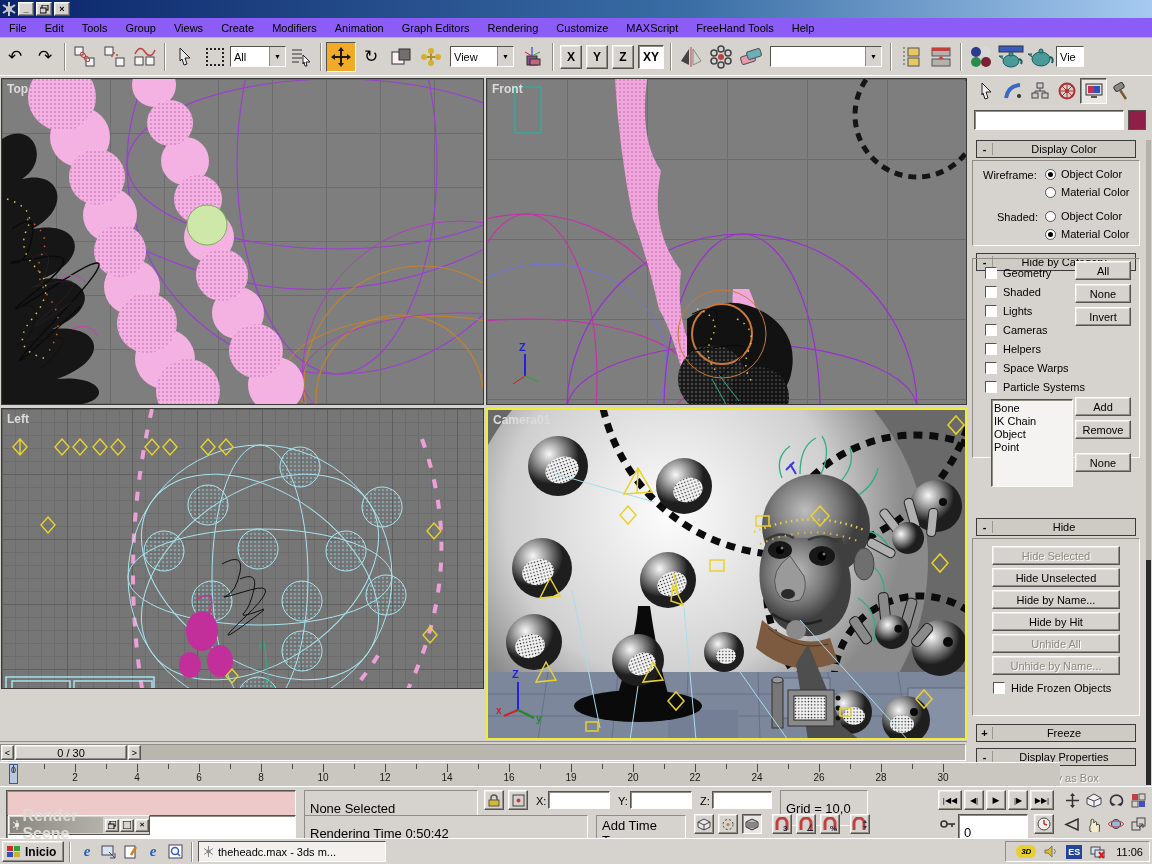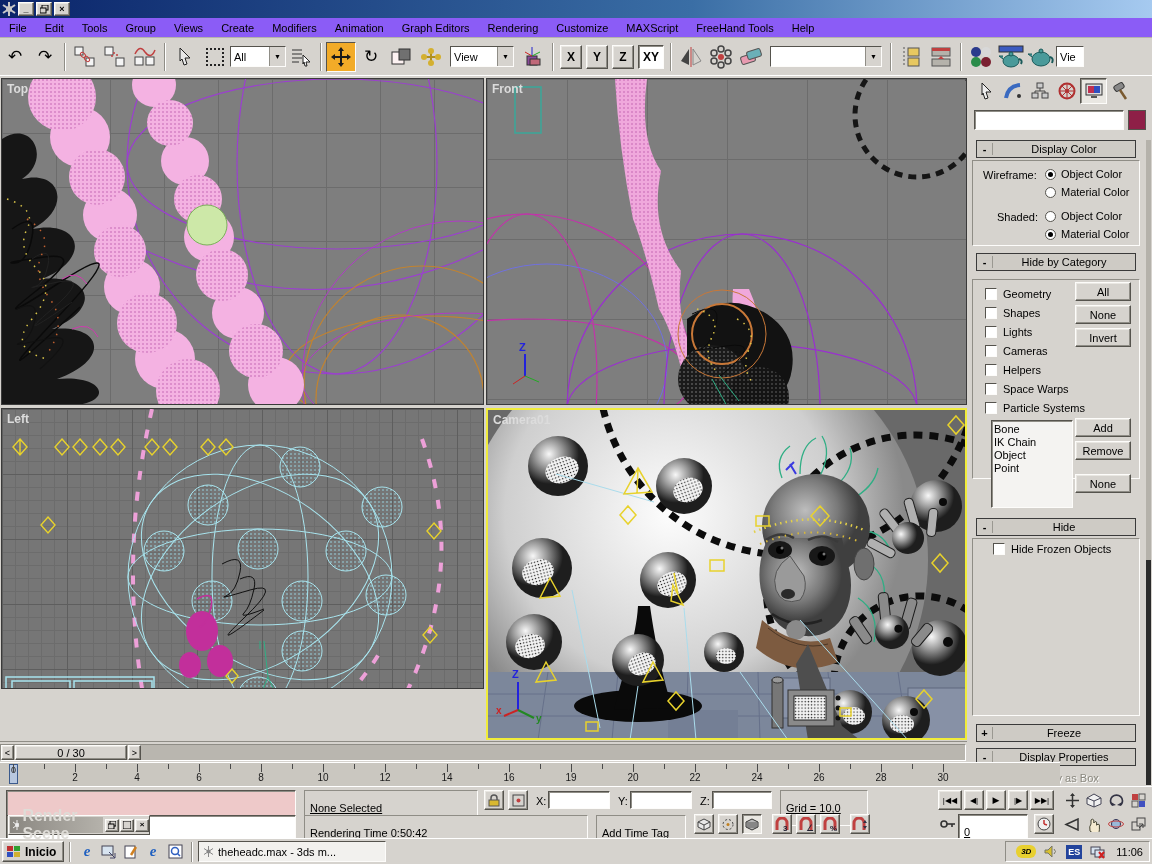--- a/index.html
+++ b/index.html
@@ -59,21 +59,21 @@
 
 #timeslider{left:0;top:741px;width:967px;height:20px;background:#d6d3ce;border-top:1px solid #8f8d86;display:flex;align-items:center;}
 #ts-groove{position:absolute;left:0;top:2px;width:966px;height:17px;background:#b9b6af;border:1px solid;border-color:#8f8d86 #fff #fff #8f8d86;}
 #ruler{left:0;top:762px;width:1060px;height:24px;background:#cac7c0;border-top:1px solid #fff;}
 .tick{position:absolute;top:1px;width:1px;height:8px;background:#4a4a4a;}
 .tick.minor{height:5px;}
 .tick-label{position:absolute;top:9px;transform:translateX(-50%);font-size:10px;color:#1a1a1a;}
 #frame-marker{position:absolute;left:9px;top:1px;width:9px;height:20px;border:1px solid #3b5a8c;background:#b8c8e0;font-size:9px;text-align:center;color:#222;}
 
 #statusbar{left:0;top:786px;width:1152px;height:52px;background:#d6d3ce;border-top:1px solid #fff;}
-.sfield{position:absolute;height:36px;display:flex;align-items:center;padding:0 5px;font-size:11px;text-decoration:underline;}
+.sfield{position:absolute;height:36px;display:flex;align-items:center;padding:0 5px;font-size:13px;}
 .slabel{position:absolute;font-size:11px;}
 .sico{position:absolute;width:20px;height:20px;}
 
 #taskbar{left:0;top:838px;width:1152px;height:26px;background:#d6d3ce;border-top:1px solid #fff;display:flex;align-items:center;padding:0 2px;}
 #startbtn{width:62px;height:21px;font-weight:bold;font-size:12px;display:flex;align-items:center;padding:0 3px;}
 .qsep{width:2px;height:20px;border-left:1px solid #8f8d86;border-right:1px solid #fff;margin:0 5px;}
 .qicon{width:20px;height:20px;display:flex;align-items:center;justify-content:center;margin:0 1px;}
 #taskbtn{width:188px;height:21px;display:flex;align-items:center;padding:0 4px;background:#f2f1ee;border:1px solid;border-color:#55534d #fdfcfa #fdfcfa #55534d;font-size:11px;}
 #tray{position:absolute;right:2px;top:2px;height:21px;display:flex;align-items:center;border:1px solid;border-color:#8f8d86 #fff #fff #8f8d86;padding:0 6px;}
 .trayico{margin:0 4px;display:flex;align-items:center;justify-content:center;}
@@ -787,30 +787,30 @@
           <span class="radio sel"></span>
           <span>Material Color</span>
         </label>
     </div>
   </div>
 
   <div class="rollout-h" style="top:177px">
       <span class="tog">-</span>
       <span class="rtitle">Hide by Category</span>
     </div>
-  <div class="rollout-b" style="top:203px;height:200px">
+  <div class="rollout-b" style="top:182px;height:200px">
     <div style="position:absolute;left:0;top:4px">
 
     <label class="cb-row">
           <span class="cb"></span>
           <span>Geometry</span>
         </label>
         <label class="cb-row">
           <span class="cb"></span>
-          <span>Shapes</span>
+          <span>Shaded</span>
         </label>
         <label class="cb-row">
           <span class="cb"></span>
           <span>Lights</span>
         </label>
         <label class="cb-row">
           <span class="cb"></span>
           <span>Cameras</span>
         </label>
         <label class="cb-row">
@@ -843,20 +843,29 @@
       <button class="pbtn raised btn" style="width:56px;margin-bottom:14px">Remove</button>
       <button class="pbtn raised btn" style="width:56px">None</button>
     </div>
   </div>
 
   <div class="rollout-h" style="top:442px">
       <span class="tog">-</span>
       <span class="rtitle">Hide</span>
     </div>
   <div class="rollout-b" style="top:462px;height:178px">
+    <div class="hide-btns" style="padding-top:4px">
+
+    <button class="pbtn raised btn disabled">Hide Selected</button>
+        <button class="pbtn raised btn">Hide Unselected</button>
+        <button class="pbtn raised btn">Hide by Name...</button>
+        <button class="pbtn raised btn">Hide by Hit</button>
+        <button class="pbtn raised btn disabled">Unhide All</button>
+        <button class="pbtn raised btn disabled">Unhide by Name...</button>
+      </div>
     <label class="cb-row" style="padding-left:20px">
         <span class="cb"></span>
         <span>Hide Frozen Objects</span>
       </label>
   </div>
 
   <div class="rollout-h" style="top:648px">
       <span class="tog">+</span>
       <span class="rtitle">Freeze</span>
     </div>

